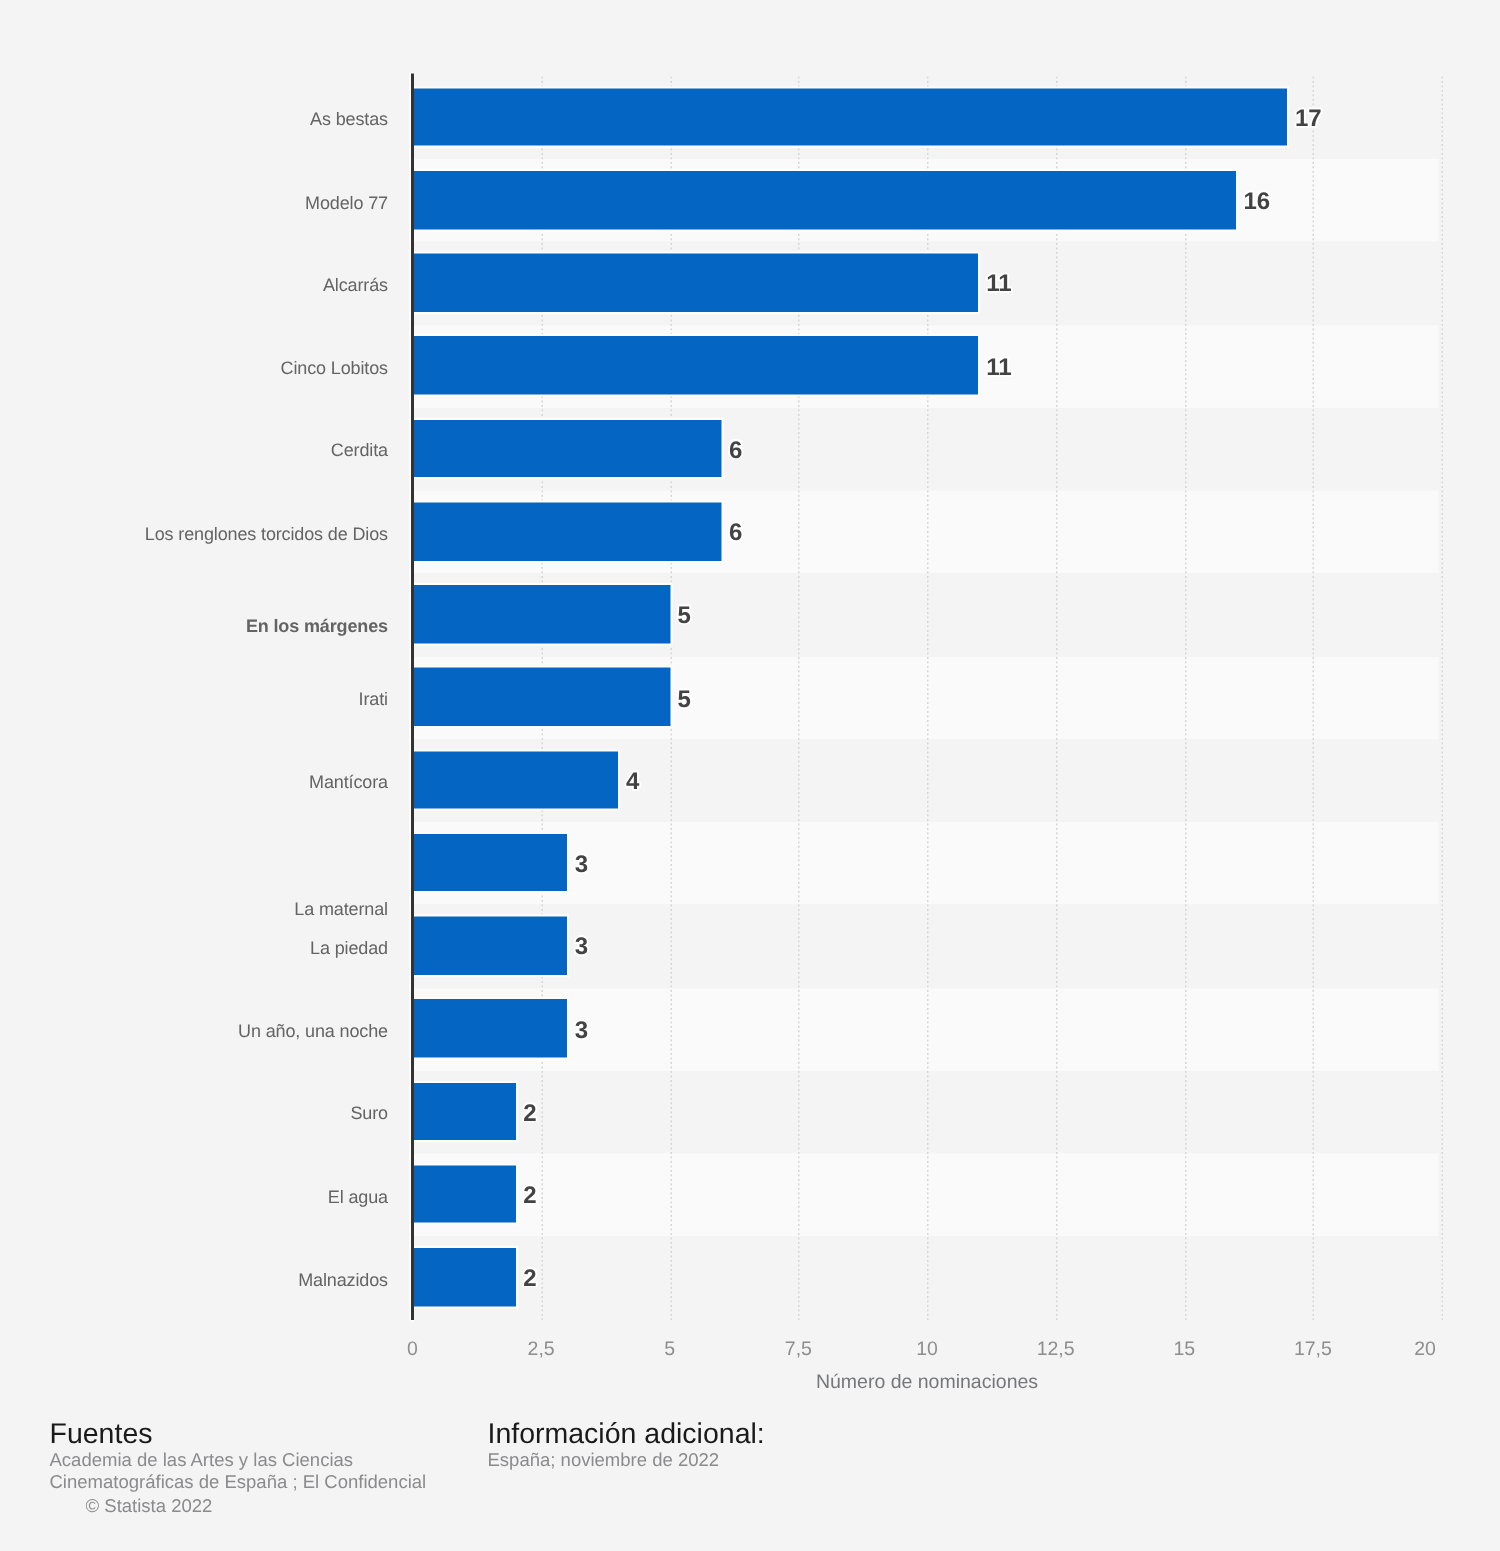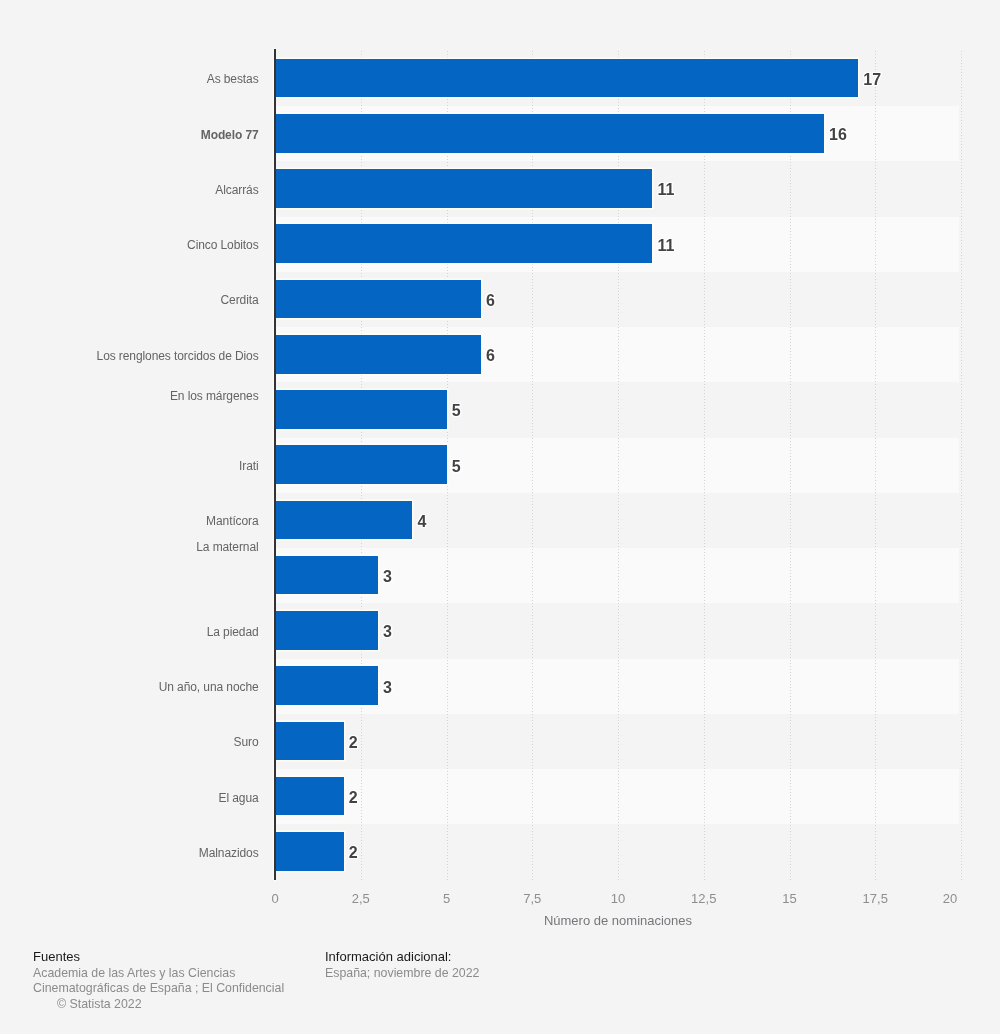--- a/index.html
+++ b/index.html
@@ -64,21 +64,21 @@
     transform:translateX(-50%) translateZ(0);
   }
   .tick-label.last{ transform:translateX(-50%) translateX(-11px) translateZ(0); }
   .axis-title{
     position:absolute; top:913.2px; left:275px; width:686px;
     text-align:center; font-size:13px; line-height:16px; color:#76777a;
   }
 
   
   .footer-col{ position:absolute; }
-  .f-head{ position:absolute; left:0; top:0; white-space:nowrap; font-size:13px; color:#1a1a1a; line-height:16px; }
+  .f-head{ position:absolute; left:0; top:0; white-space:nowrap; font-size:19px; color:#1a1a1a; line-height:16px; }
   .f-line{ position:absolute; left:0; font-size:12.35px; color:#8b8b8e; line-height:16px; white-space:nowrap; }
 </style>
 </head>
 <body>
 
 <div id="page">
   <div id="plot">
       <div class="row-band" style="top: 0px; height: 55.24px; background: rgb(244, 244, 244);"></div>
       <div class="row-band" style="top: 55.24px; height: 55.24px; background: rgb(250, 250, 250);"></div>
       <div class="row-band" style="top: 110.48px; height: 55.24px; background: rgb(244, 244, 244);"></div>
@@ -115,37 +115,37 @@
       <div class="bar" style="left: 0px; top: 560.12px; width: 102.9px; height: 38.6px; background: rgb(5, 101, 194);"></div>
       <div class="bar" style="left: 0px; top: 615.36px; width: 102.9px; height: 38.6px; background: rgb(5, 101, 194);"></div>
       <div class="bar" style="left: 0px; top: 670.6px; width: 68.6px; height: 38.6px; background: rgb(5, 101, 194);"></div>
       <div class="bar" style="left: 0px; top: 725.84px; width: 68.6px; height: 38.6px; background: rgb(5, 101, 194);"></div>
       <div class="bar" style="left: 0px; top: 781.08px; width: 68.6px; height: 38.6px; background: rgb(5, 101, 194);"></div>
     </div>
   <div id="yaxis"></div>
   <div id="labels">
       <div class="cat-label gs" style="top: 69.42px;">As bestas</div>
       <div class="val-label gs" style="left: 863.3px; top: 69.92px;">17</div>
-      <div class="cat-label gs" style="top: 124.66px; font-weight: bold;">Modelo 77</div>
+      <div class="cat-label gs" style="top: 124.66px;">Modelo 77</div>
       <div class="val-label gs" style="left: 829px; top: 125.16px;">16</div>
       <div class="cat-label gs" style="top: 179.9px;">Alcarrás</div>
       <div class="val-label gs" style="left: 657.5px; top: 180.4px;">11</div>
       <div class="cat-label gs" style="top: 235.14px; margin-left: 20px;">Cinco Lobitos</div>
       <div class="val-label gs" style="left: 657.5px; top: 235.64px;">11</div>
       <div class="cat-label gs" style="top: 290.38px;">Cerdita</div>
       <div class="val-label gs" style="left: 486px; top: 290.88px;">6</div>
       <div class="cat-label gs" style="top: 345.62px; text-align: center;">Los renglones torcidos de Dios</div>
       <div class="val-label gs" style="left: 486px; top: 346.12px;">6</div>
-      <div class="cat-label gs" style="top: 386px;">En los márgenes</div>
+      <div class="cat-label gs" style="top: 407px; font-weight: bold;">En los márgenes</div>
       <div class="val-label gs" style="left: 451.7px; top: 401.36px;">5</div>
       <div class="cat-label gs" style="top: 456.1px;">Irati</div>
       <div class="val-label gs" style="left: 451.7px; top: 456.6px;">5</div>
       <div class="cat-label gs" style="top: 511.34px; text-align: center;">Mantícora</div>
       <div class="val-label gs" style="left: 417.4px; top: 511.84px;">4</div>
-      <div class="cat-label gs" style="top: 537px;">La maternal</div>
+      <div class="cat-label gs" style="top: 596px;">La maternal</div>
       <div class="val-label gs" style="left: 383.1px; top: 567.08px;">3</div>
       <div class="cat-label gs" style="top: 621.82px;">La piedad</div>
       <div class="val-label gs" style="left: 383.1px; top: 622.32px;">3</div>
       <div class="cat-label gs" style="top: 677.06px;">Un año, una noche</div>
       <div class="val-label gs" style="left: 383.1px; top: 677.56px;">3</div>
       <div class="cat-label gs" style="top: 732.3px;">Suro</div>
       <div class="val-label gs" style="left: 348.8px; top: 732.8px;">2</div>
       <div class="cat-label gs" style="top: 787.54px;">El agua</div>
       <div class="val-label gs" style="left: 348.8px; top: 788.04px;">2</div>
       <div class="cat-label gs" style="top: 842.78px;">Malnazidos</div>

